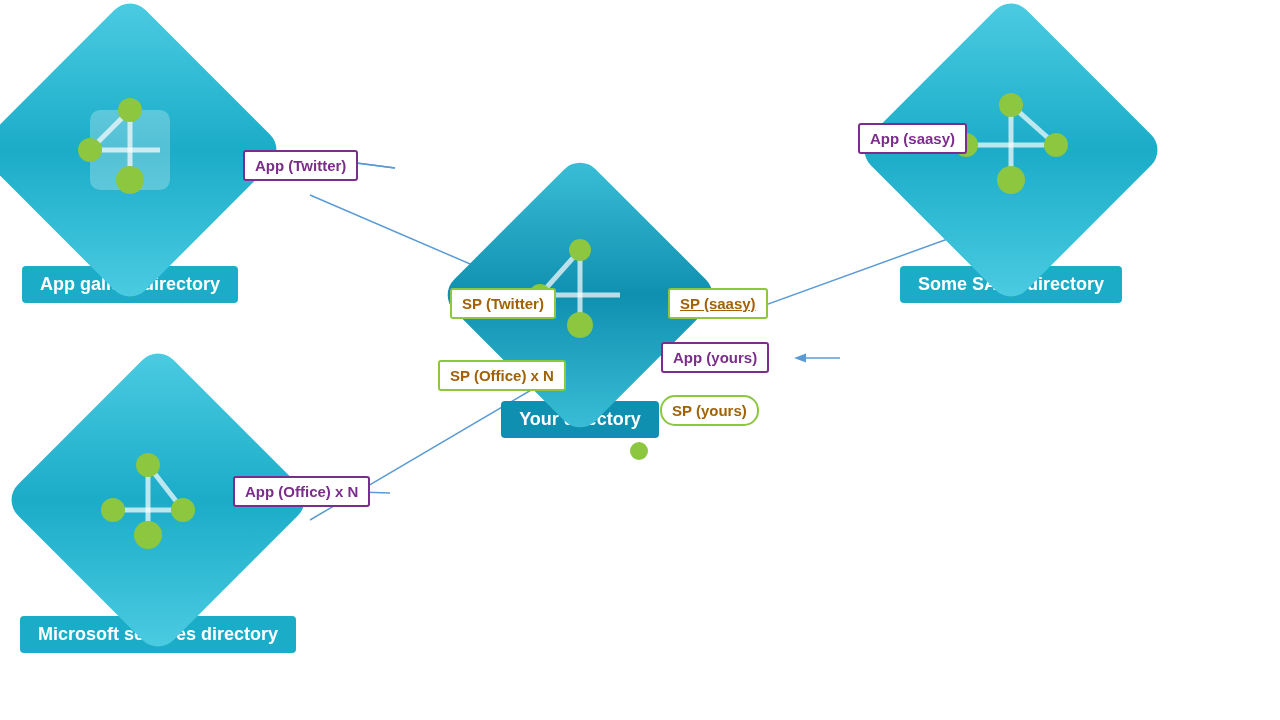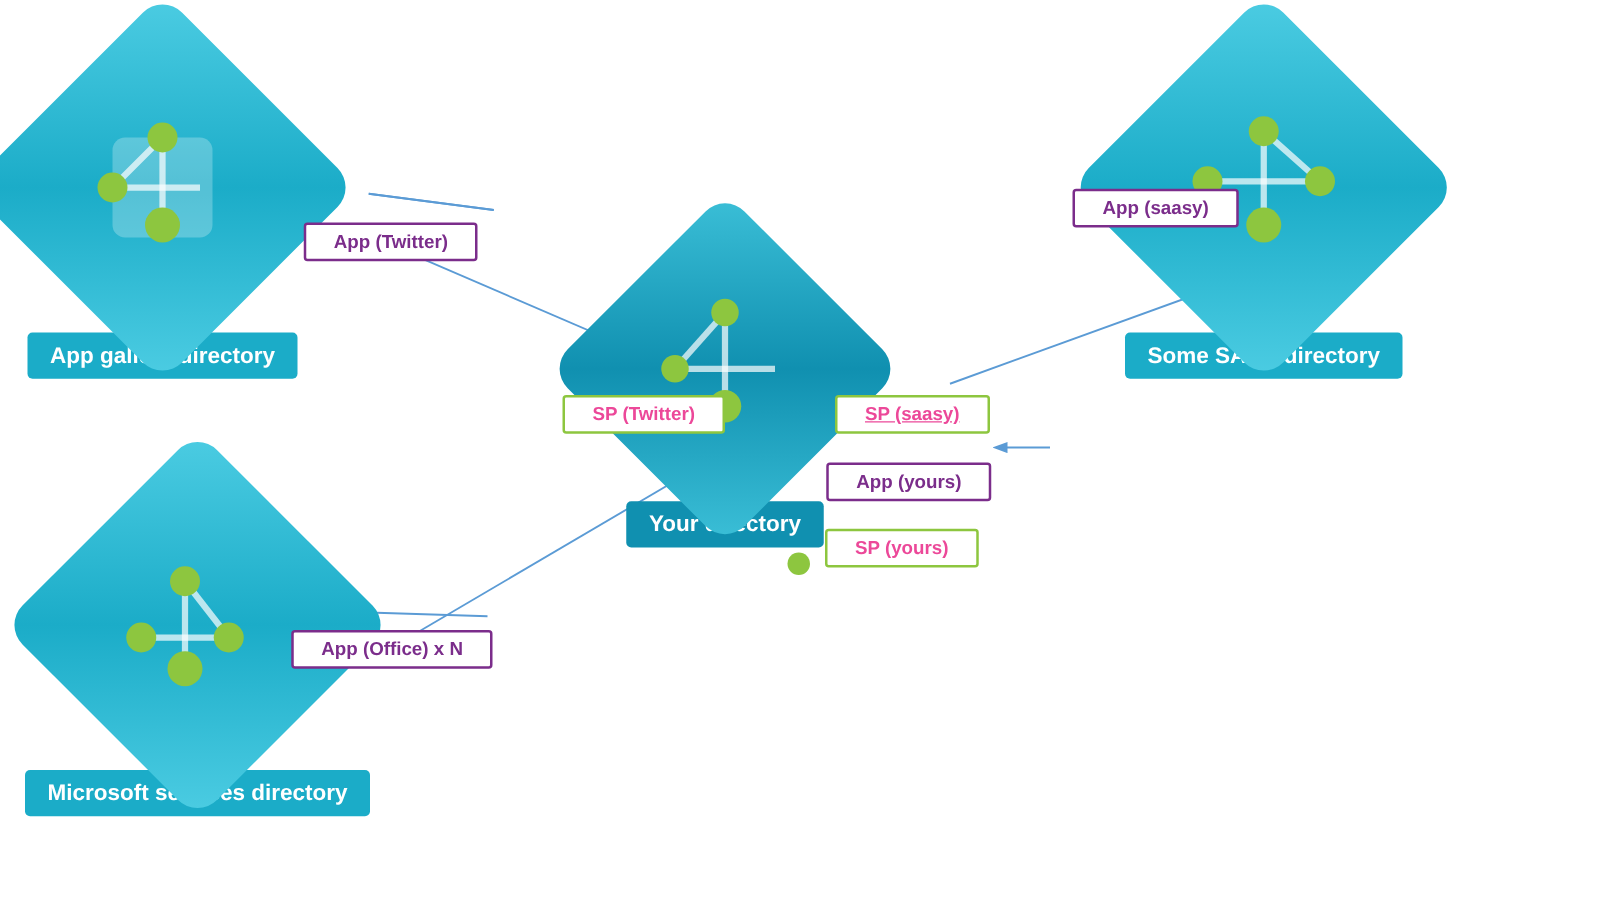--- a/index.html
+++ b/index.html
@@ -63,32 +63,31 @@
       font-size: 18px;
       font-weight: 700;
       color: #fff;
       text-align: center;
       white-space: nowrap;
     }
 
     
     .sp-box {
       position: absolute;
-      padding: 5px 22px;
+      padding: 5px 10px;
       border-radius: 3px;
       font-size: 15px;
       font-weight: 600;
       border: 2px solid;
       background: #fff;
       white-space: nowrap;
-      margin-top: 28px;
     }
 
     .sp-box-green {
-      color: #ec4899;
+      color: #a16207;
       border-color: #8dc63f;
     }
 
     .sp-box-purple {
       color: #7b2d8b;
       border-color: #7b2d8b;
     }
 
     
     .connector-svg {
@@ -211,24 +210,27 @@
   </div>
 
   <div class="sp-box sp-box-green" style="position:absolute; left:450px; top:288px;">
     <span>SP (Twitter)</span>
   </div>
 
   <div class="sp-box sp-box-green" style="position:absolute; left:668px; top:288px;text-decoration:underline;">
     <span>SP (saasy)</span>
   </div>
 
+  <div class="sp-box sp-box-green" style="position:absolute; left:438px; top:360px;">
+    <span>SP (Office) x N</span>
+  </div>
 
   <div class="sp-box sp-box-purple" style="position:absolute; left:661px; top:342px;">
     <span>App (yours)</span>
   </div>
 
-  <div class="sp-box sp-box-green" style="position:absolute; left:660px; top:395px;">
+  <div class="sp-box sp-box-green" style="position:absolute; left:660px; top:395px;border-radius:15px;">
     <span>SP (yours)</span>
   </div>
 
   <div style="position:absolute; left:630px; top:442px; width:18px; height:18px; border-radius:50%; background:#8dc63f; z-index:10;"></div>
 
 </div>
 
 </body></html>

